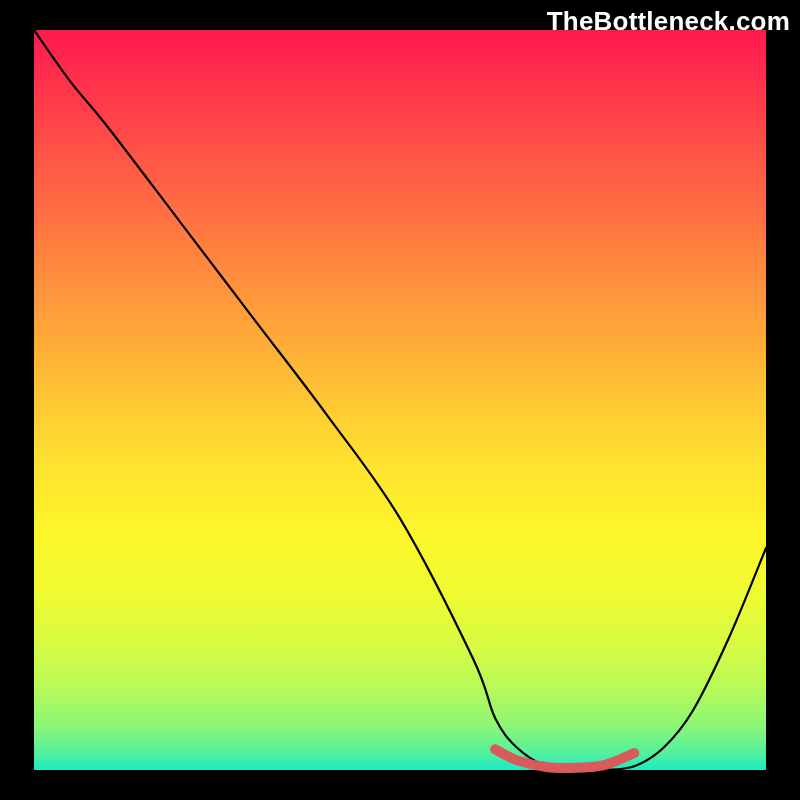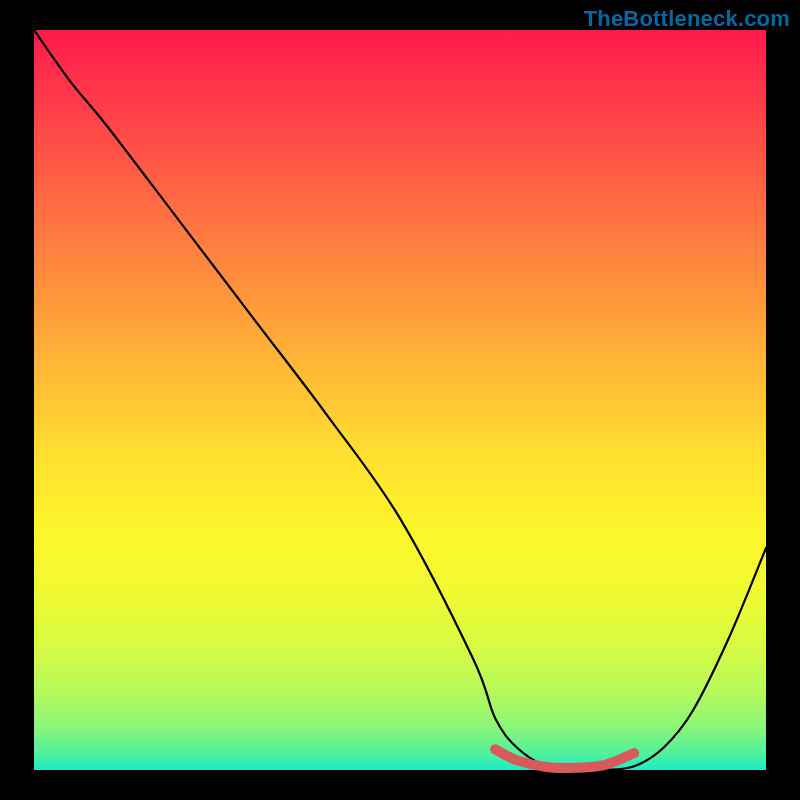--- a/index.html
+++ b/index.html
@@ -30,23 +30,23 @@
       #8cf676 94%,
       #4ef0a1 98%,
       #19ebc6 100%
     );
   }
   .watermark {
     position: absolute;
     top: 6px;
     right: 10px;
     font-family: Arial, Helvetica, sans-serif;
-    font-size: 22px;
+    font-size: 26px;
     font-weight: 600;
-    color: #0369a1;
+    color: #ffffff;
     letter-spacing: 0.2px;
   }
   svg.curves {
     position: absolute;
     left: 0; top: 0;
     width: 732px; height: 740px;
     overflow: visible;
   }
 </style>
 </head>

